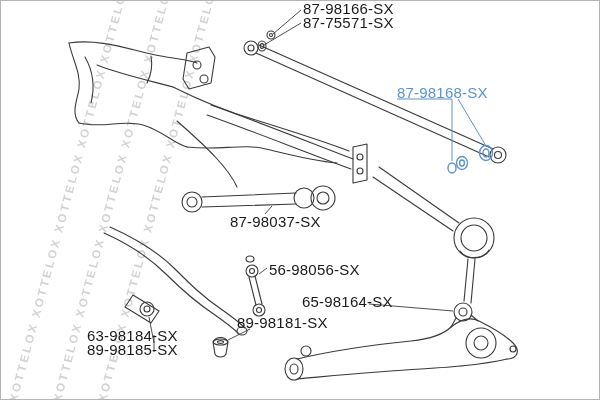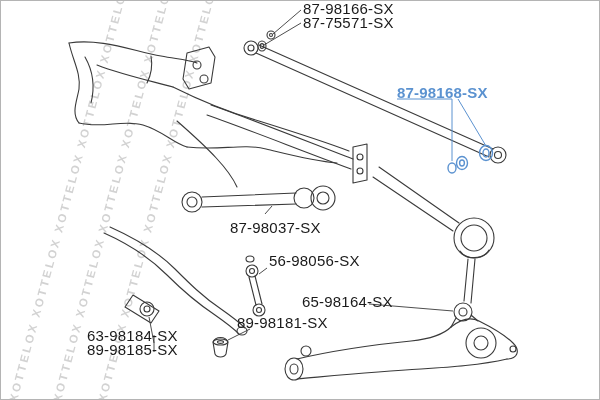--- a/index.html
+++ b/index.html
@@ -15,21 +15,21 @@
     user-select:none;
   }
   .wm1 { left:6px;  top:399px; }
   .wm2 { left:50px; top:399px; }
   .wm3 { left:95px; top:399px; }
   svg.diagram { position:absolute; left:0; top:0; }
   .part-label {
     position:absolute; font-size:15px; line-height:12px; color:#1a1a1a;
     white-space:nowrap; letter-spacing:0.2px; cursor:default;
   }
-  .part-label.highlight { color:#5b92d0;font-weight:bold; }
+  .part-label.highlight { color:#5b92d0; }
 </style>
 </head>
 <body>
 
 <div class="canvas">
 
   <div class="wm wm1">XOTTELOX  XOTTELOX  XOTTELOX  XOTTELOX  XOTTELOX</div>
   <div class="wm wm2">XOTTELOX  XOTTELOX  XOTTELOX  XOTTELOX  XOTTELOX</div>
   <div class="wm wm3">XOTTELOX  XOTTELOX  XOTTELOX  XOTTELOX  XOTTELOX</div>
 
@@ -151,20 +151,20 @@
     <g stroke="#5b92d0" fill="none" stroke-width="1">
       <path d="M396,98 L451,98"></path>
       <path d="M451,98 L451,160"></path>
       <path d="M457,98 L485,145"></path>
     </g>
   </svg>
 
   <div class="part-label" style="left:302px;top:2px">87-98166-SX</div>
   <div class="part-label" style="left:302px;top:16px">87-75571-SX</div>
   <div class="part-label highlight" style="left:396px;top:86px">87-98168-SX</div>
-  <div class="part-label" style="left:229px;top:221px">87-98037-SX</div>
-  <div class="part-label" style="left:268px;top:254px">56-98056-SX</div>
+  <div class="part-label" style="left:229px;top:215px">87-98037-SX</div>
+  <div class="part-label" style="left:268px;top:263px">56-98056-SX</div>
   <div class="part-label" style="left:301px;top:295px">65-98164-SX</div>
   <div class="part-label" style="left:236px;top:316px">89-98181-SX</div>
   <div class="part-label" style="left:86px;top:329px">63-98184-SX</div>
   <div class="part-label" style="left:86px;top:343px">89-98185-SX</div>
 
 </div>
 
 </body></html>

